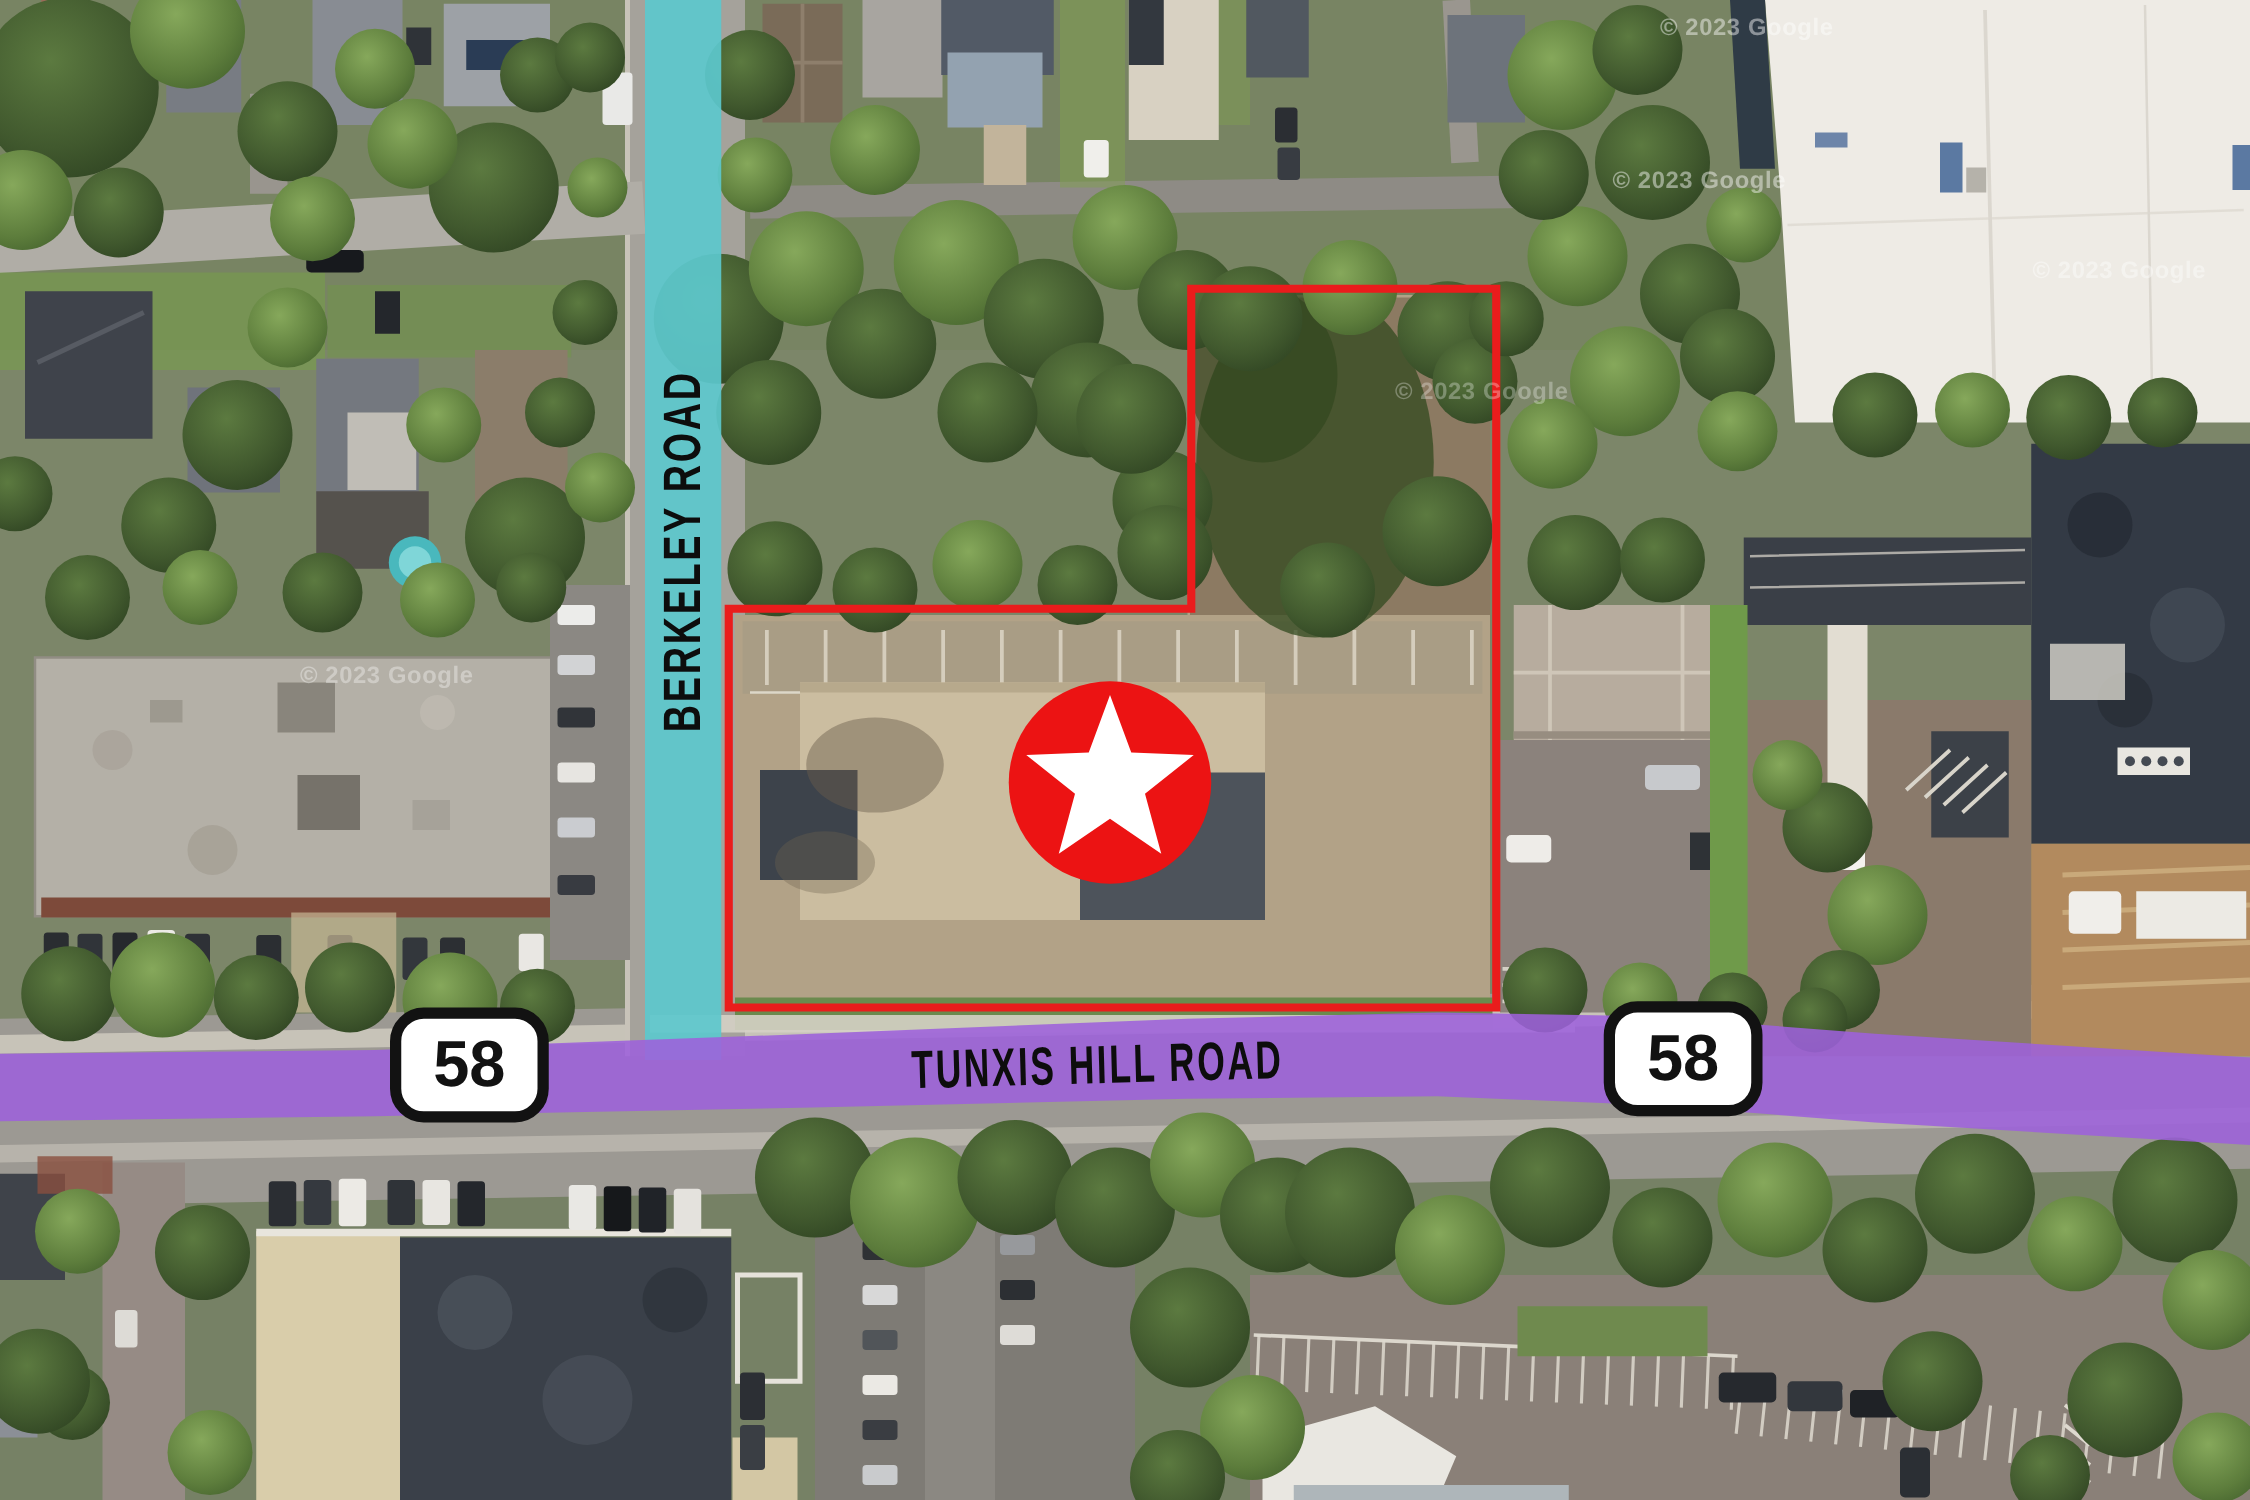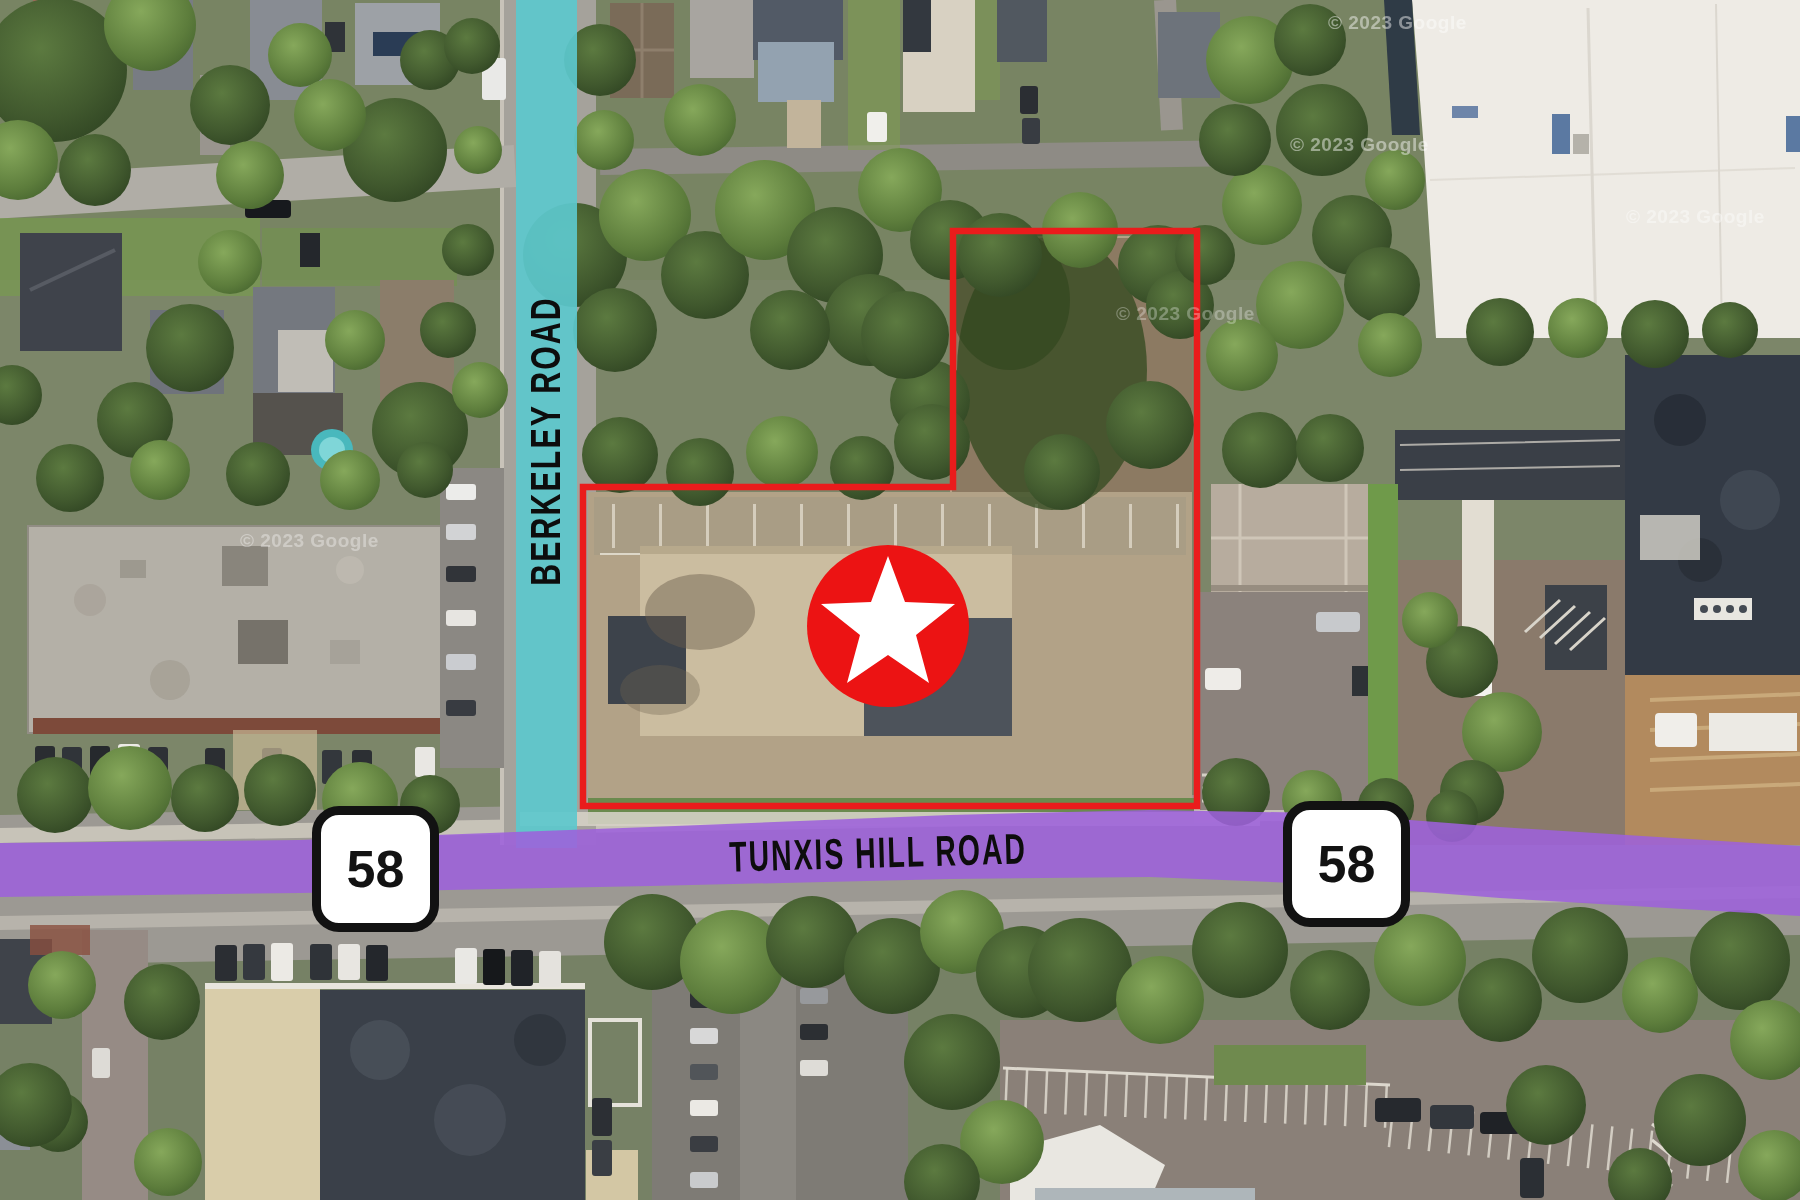--- a/index.html
+++ b/index.html
@@ -5,21 +5,21 @@
   html,body{margin:0;padding:0;background:#222;}
   .stage{position:relative;width:1800px;height:1200px;overflow:hidden;
          font-family:"Liberation Sans","DejaVu Sans",sans-serif;background:#7c8669;}
   .stage svg{position:absolute;left:0;top:0;}
   .map-label{position:absolute;font-weight:800;color:var(--label-ink);
              white-space:nowrap;user-select:none;}
   .label-berkeley{left:546px;top:441px;font-size:42px;letter-spacing:3px;
       transform:translate(-50%,-50%) rotate(-90deg) scaleX(0.72);}
   .label-tunxis{left:878px;top:853px;font-size:43px;letter-spacing:3px;
       transform:translate(-50%,-50%) rotate(-1.6deg) scaleX(0.66);}
-  .shield{position:absolute;box-sizing:border-box;width:127px;height:126px;
+  .shield{position:absolute;box-sizing:border-box;width:127px;height:92px;
       background:var(--shield-bg);border:9px solid var(--shield-ink);border-radius:27px;
       display:flex;align-items:center;justify-content:center;
       font-weight:800;font-size:52px;color:var(--shield-ink);}
   .shield-left{left:312px;top:806px;}
   .shield-right{left:1283px;top:801px;}
   .watermark{position:absolute;font-size:19px;font-weight:600;color:#ffffff;opacity:.45;
       letter-spacing:.5px;}
   .wm1{left:1328px;top:12px;}
   .wm2{left:1290px;top:134px;}
   .wm3{left:1626px;top:206px;opacity:.4;}

